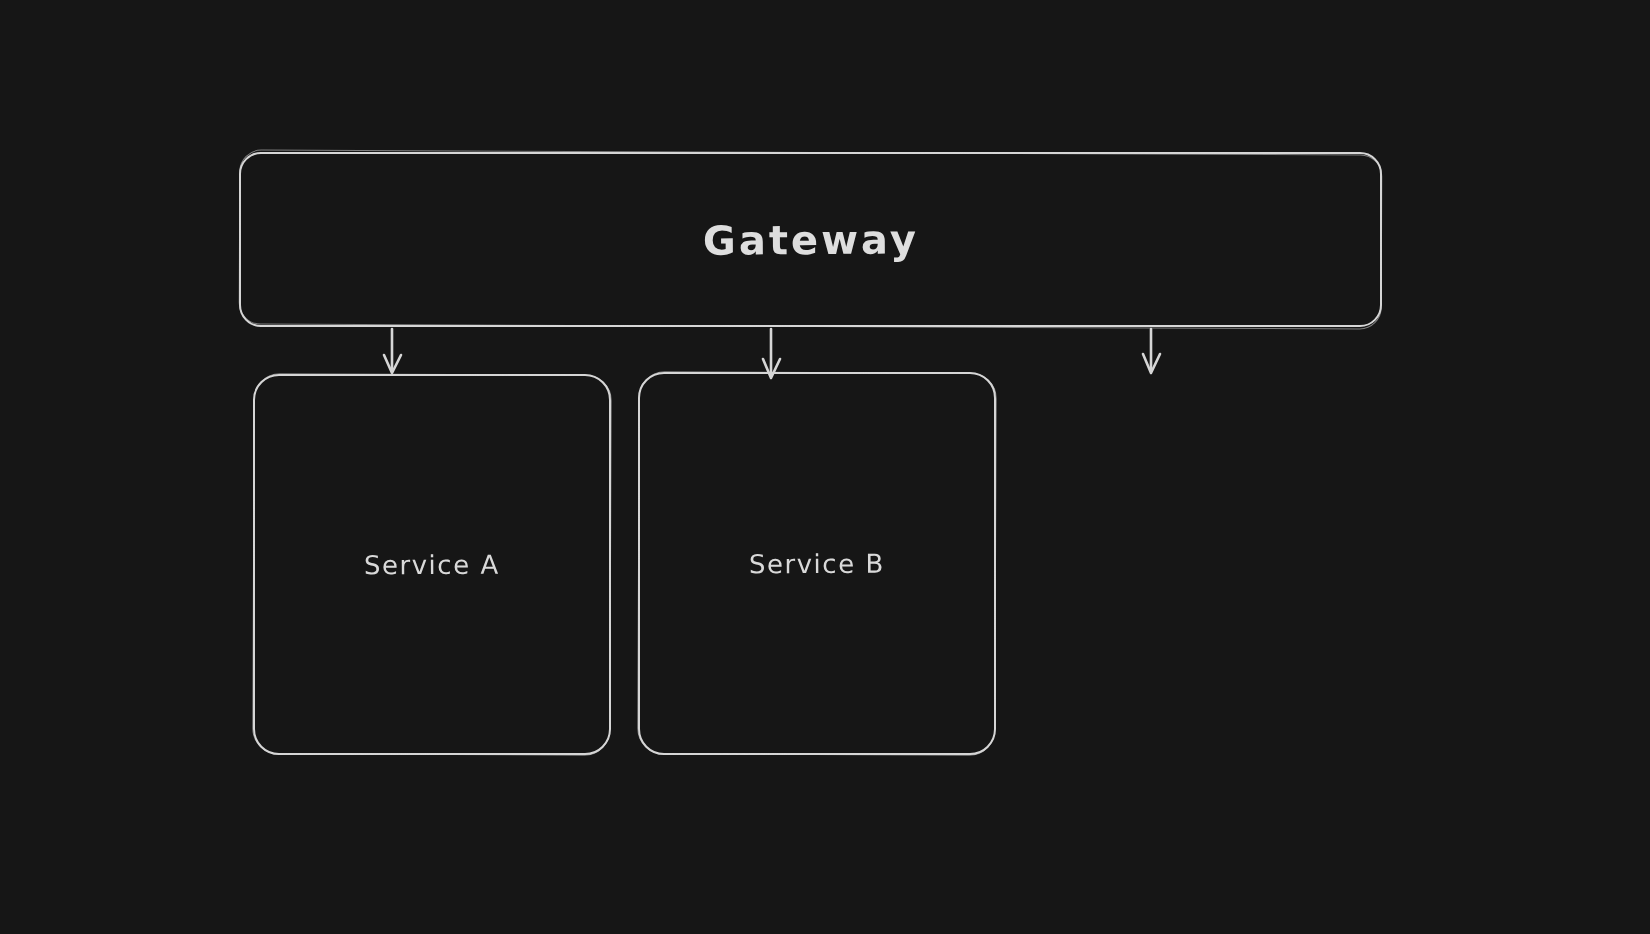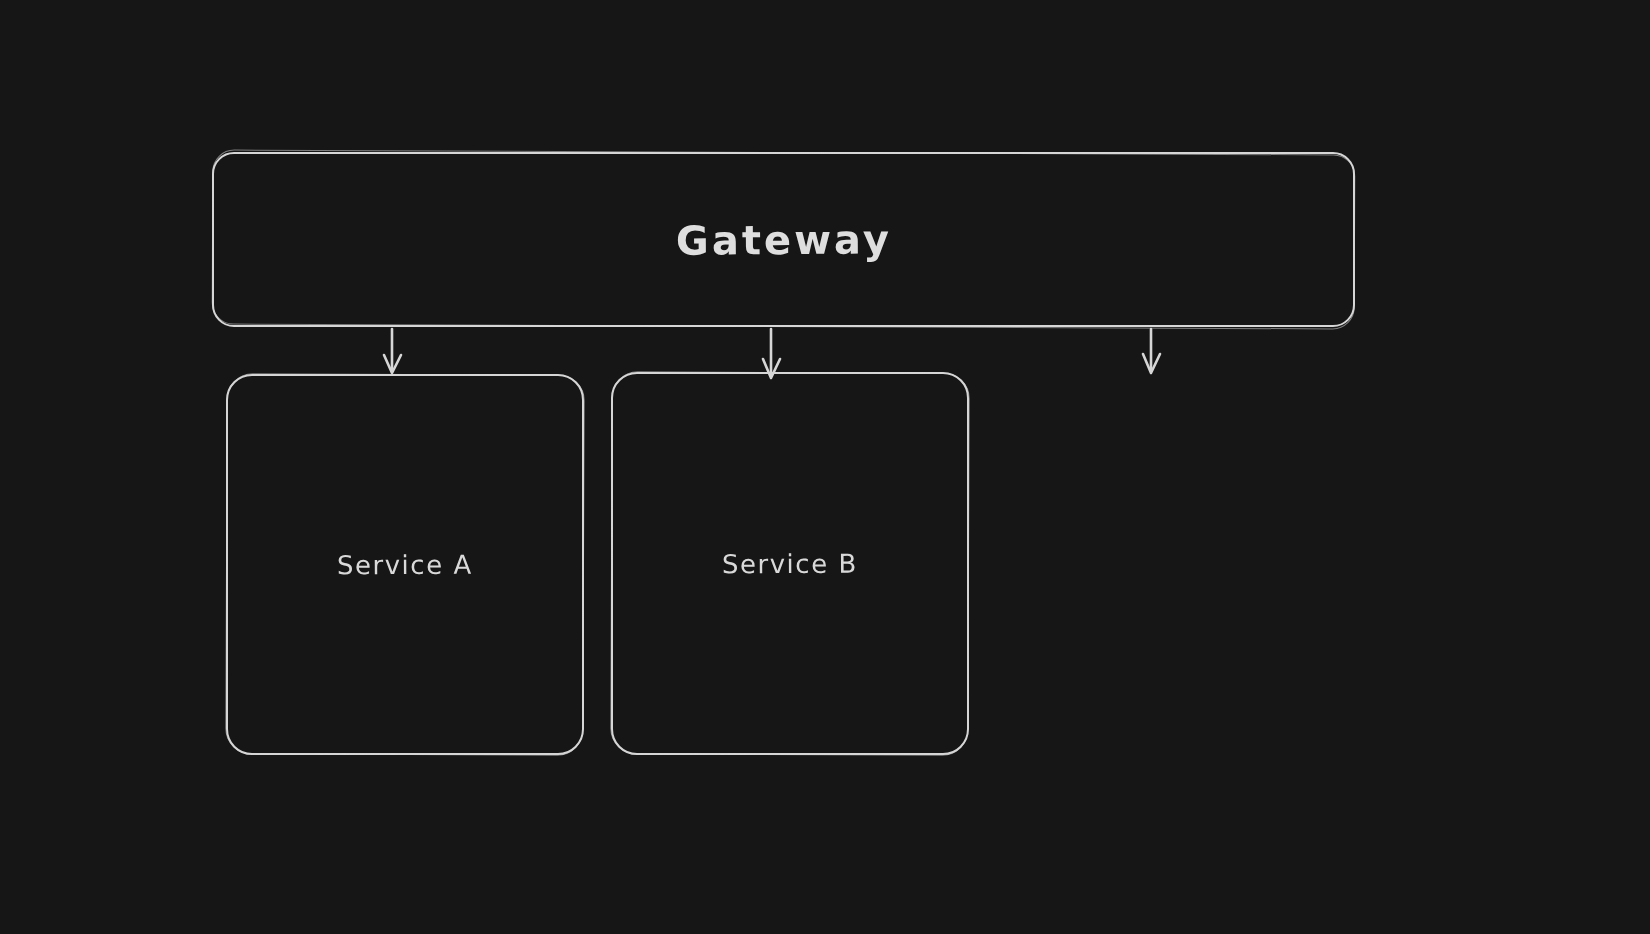--- a/index.html
+++ b/index.html
@@ -18,20 +18,21 @@
   
   .node {
     position: absolute;
     border: 2.5px solid #d6d6d6;
     border-radius: 24px;
     background: transparent;
     display: flex;
     align-items: center;
     justify-content: center;
     box-sizing: border-box;
+    margin-left: 27px;
   }
   
   .node::before {
     content: "";
     position: absolute;
     inset: -2px;
     border: 1.5px solid rgba(214, 214, 214, 0.55);
     border-radius: inherit;
     transform: rotate(0.25deg);
     pointer-events: none;

